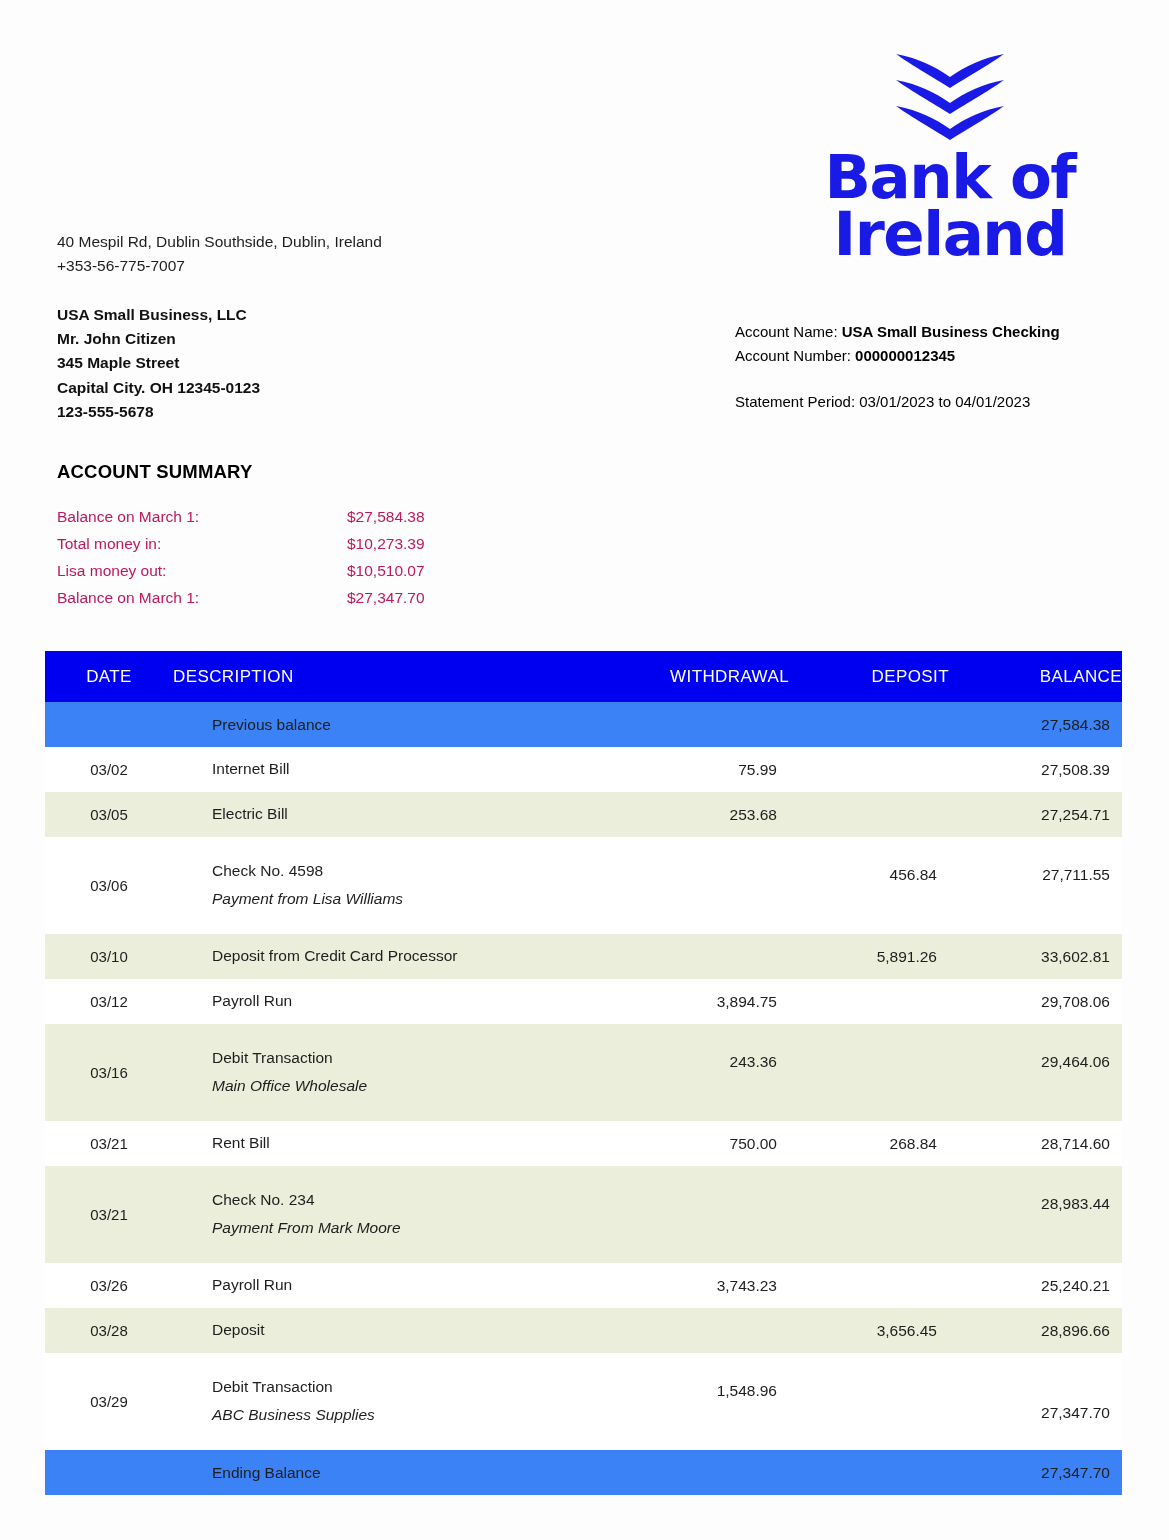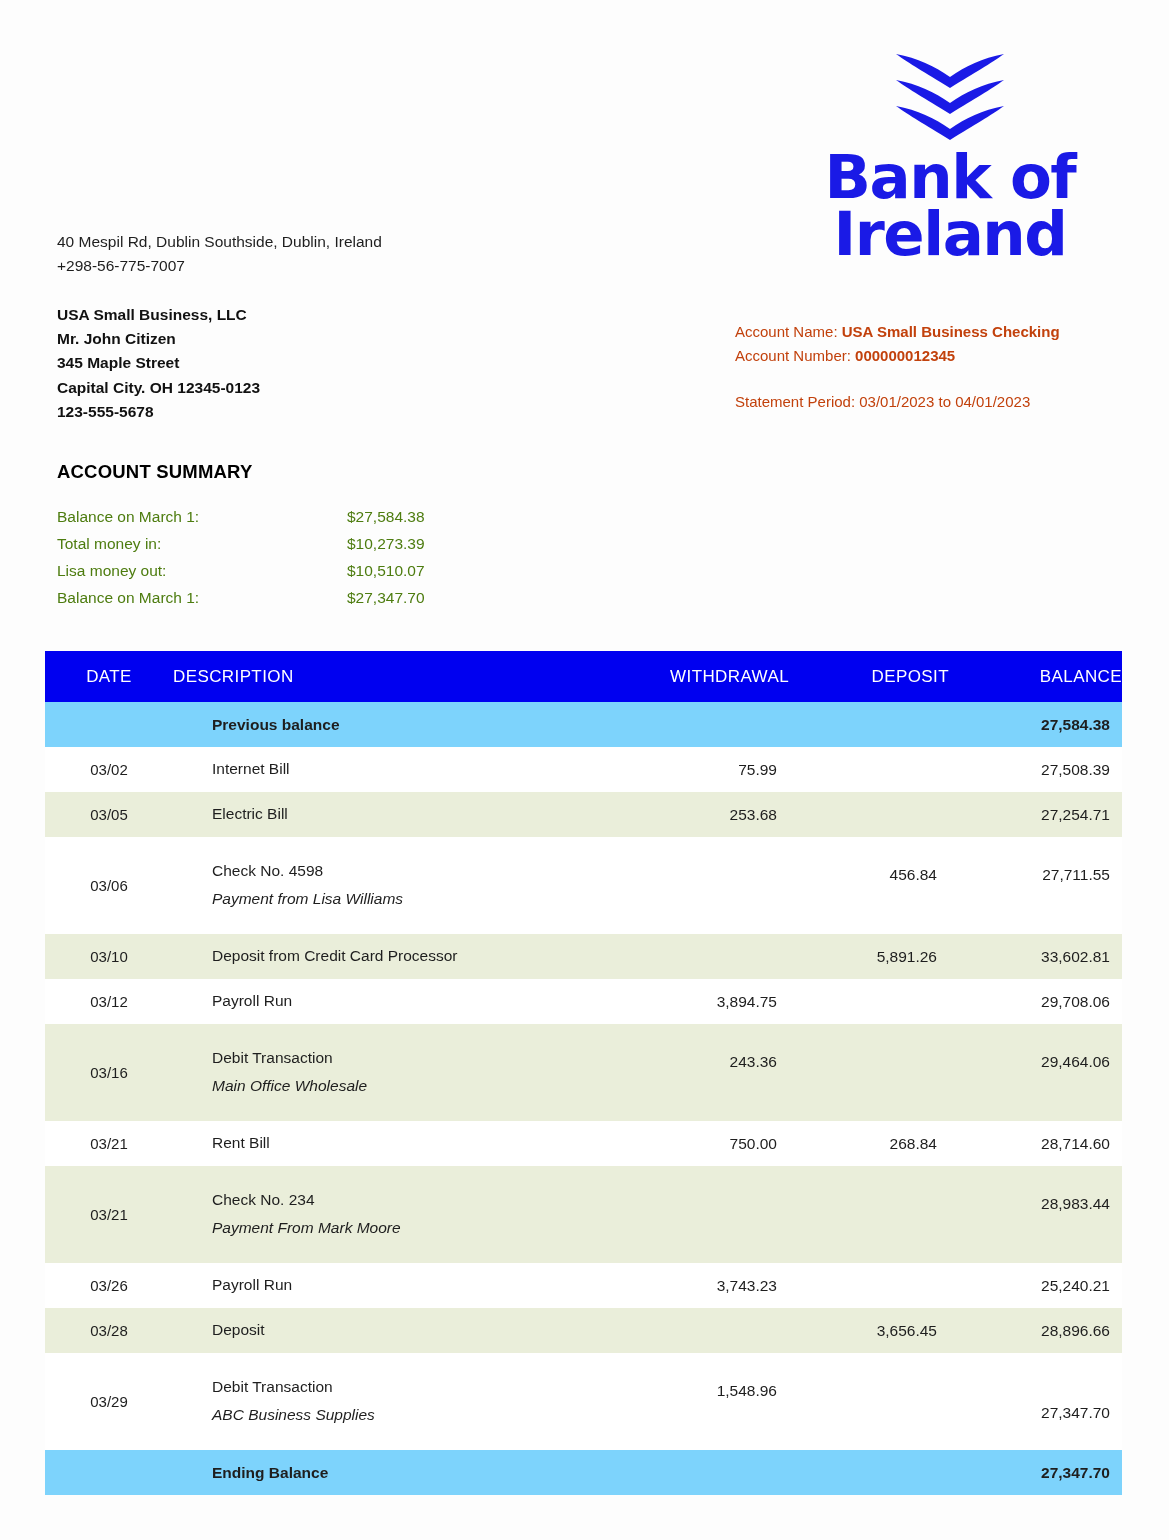--- a/index.html
+++ b/index.html
@@ -64,21 +64,21 @@
     font-weight: bold;
     color: #111;
   }
 
   .account-info {
     position: absolute;
     left: 735px;
     top: 320px;
     font-size: 15px;
     line-height: 1.6;
-    color: #c2410c;
+    color: #000000;
     white-space: nowrap;
   }
   .account-info .val { font-weight: bold; }
   .account-info .period { margin-top: 22px; }
 
   
   .summary-title {
     position: absolute;
     left: 57px;
     top: 461px;
@@ -89,21 +89,21 @@
   }
   .summary-table {
     position: absolute;
     left: 57px;
     top: 508px;
     border-collapse: collapse;
     font-size: 15.5px;
   }
   .summary-table td {
     padding: 0 0 9px 0;
-    color: #4d7c0f;
+    color: #be185d;
     white-space: nowrap;
   }
   .summary-table td.label { width: 290px; }
   .summary-table td.amount { text-align: left; }
 
   
   .txn-wrap {
     position: absolute;
     left: 45px;
     top: 651px;
@@ -136,21 +136,21 @@
   th.h-with, th.h-dep, th.h-bal { text-align: right; padding-right: 12px; }
 
   table.txn td {
     vertical-align: middle;
     color: #1e1e1e;
   }
   td.d-date { text-align: center; font-size: 15px; }
   td.d-desc { padding-left: 39px; }
   td.d-amt  { text-align: right; padding-right: 12px; }
 
-  tr.band-blue  td { background: #7dd3fc; font-weight: bold; }
+  tr.band-blue  td { background: #3b82f6; font-weight: normal; }
   tr.band-green td { background: #eaeeda; }
   tr.band-white td { background: #ffffff; }
 
   tr.single td { height: 43px; }
   tr.two-line td { height: 74px; }
 
   .desc-main { display: block; line-height: 1.35; }
   .desc-sub  { display: block; font-style: italic; line-height: 1.35; margin-top: 7px; }
 
   
@@ -170,21 +170,21 @@
         <path d="M6 28 C 28 32, 44 40, 60 51 C 76 40, 92 32, 114 28 C 100 38, 86 46, 60 62 C 34 46, 20 38, 6 28 Z"></path>
         <path d="M6 54 C 28 58, 44 66, 60 77 C 76 66, 92 58, 114 54 C 100 64, 86 72, 60 88 C 34 72, 20 64, 6 54 Z"></path>
       </g>
     </svg>
     <div class="logo-word">Bank of</div>
     <div class="logo-word">Ireland</div>
   </div>
 
   <div class="bank-address">
     <div>40 Mespil Rd, Dublin Southside, Dublin, Ireland</div>
-    <div>+298-56-775-7007</div>
+    <div>+353-56-775-7007</div>
   </div>
 
   <div class="customer-address">
     <div>USA Small Business, LLC</div>
     <div>Mr. John Citizen</div>
     <div>345 Maple Street</div>
     <div>Capital City. OH 12345-0123</div>
     <div>123-555-5678</div>
   </div>
 

